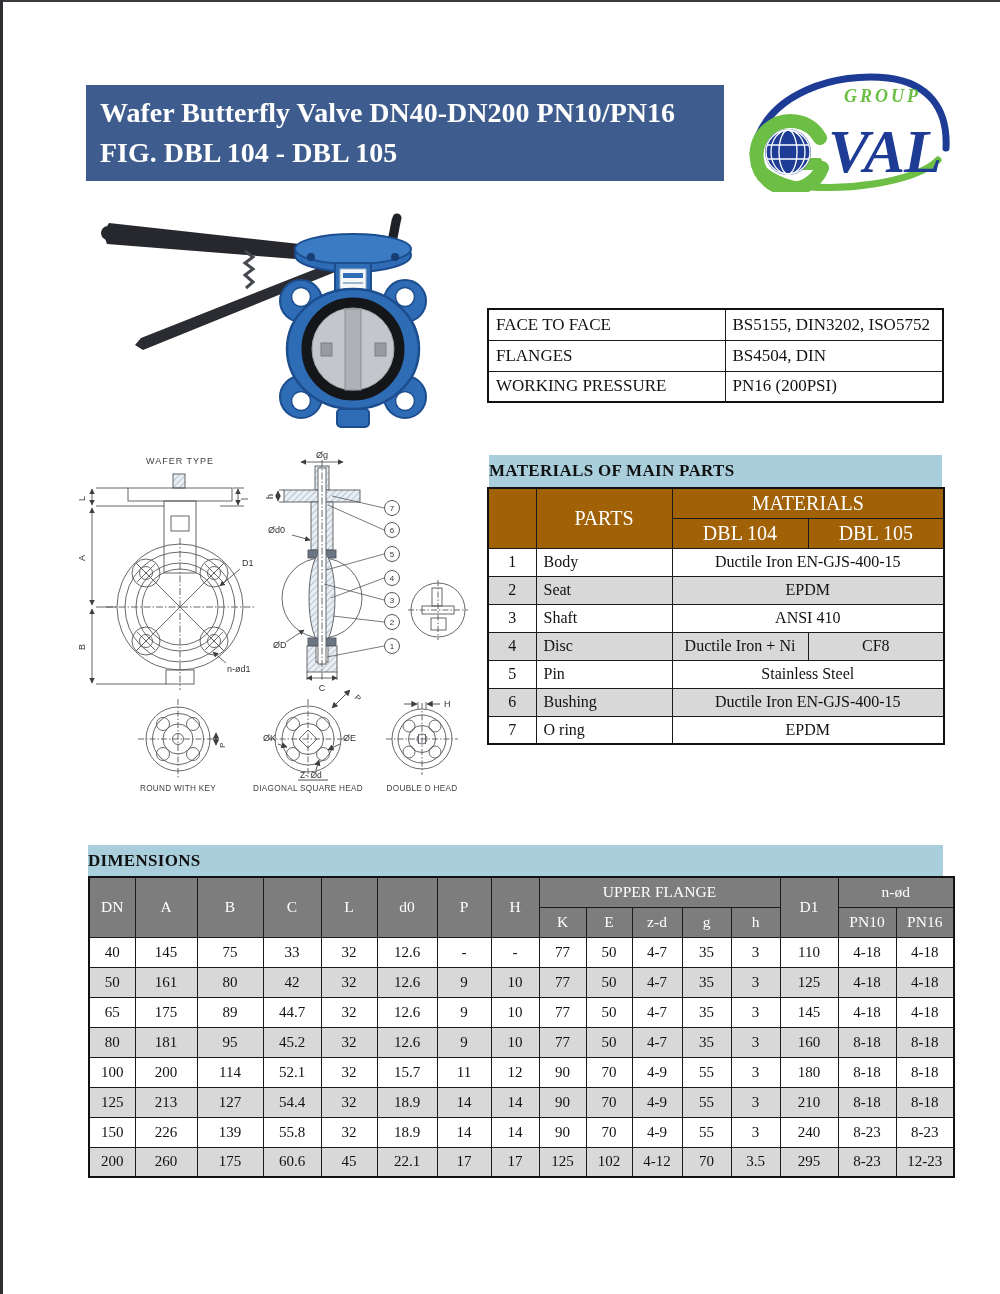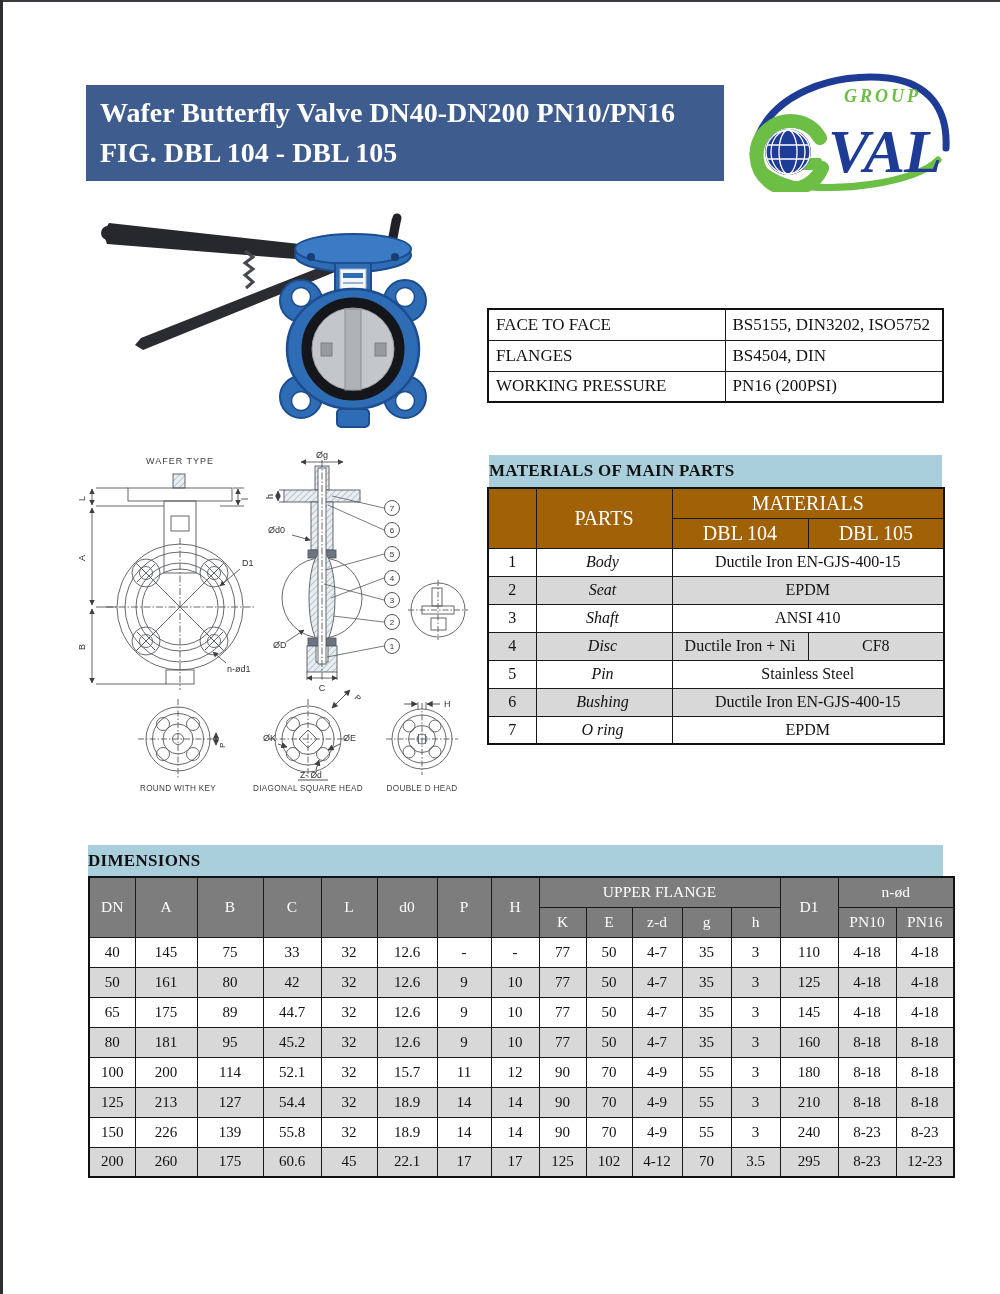--- a/index.html
+++ b/index.html
@@ -28,21 +28,21 @@
 
   
   .dwg{position:absolute;left:70px;top:450px;width:415px;height:345px;}
 
   
   .mat-title{position:absolute;left:489px;top:455px;width:453px;height:47px;background:#a9cfdd;
              line-height:31px;font-size:17px;font-weight:700;letter-spacing:.3px;}
   .mat{position:absolute;left:487px;top:487px;width:456px;border:2px solid #111;}
   .mat th{background:#a16207;color:#fff;font-weight:400;font-size:20px;height:30px;}
   .mat td{height:28px;font-size:16px;text-align:center;background:#fff;}
-  .mat td.part{text-align:center;padding-left:1px;font-style:italic;}
+  .mat td.part{text-align:left;padding-left:7px;}
   .mat tbody tr:nth-child(even) td{background:#d8d8d8;}
 
   
   .dim-title{position:absolute;left:88px;top:845px;width:855px;height:31px;background:#a9cfdd;
              text-align:left;line-height:31px;font-size:17px;font-weight:700;letter-spacing:.3px;}
   .dim{position:absolute;left:88px;top:876px;width:855px;border:2px solid #111;}
   .dim th{background:#7d7d7d;color:#ffffff;font-weight:400;font-size:15.5px;height:30px;}
   .dim td{height:30px;font-size:15px;text-align:center;background:#fff;white-space:nowrap;}
   .dim tbody tr:nth-child(even) td{background:#d8d8d8;}
 

